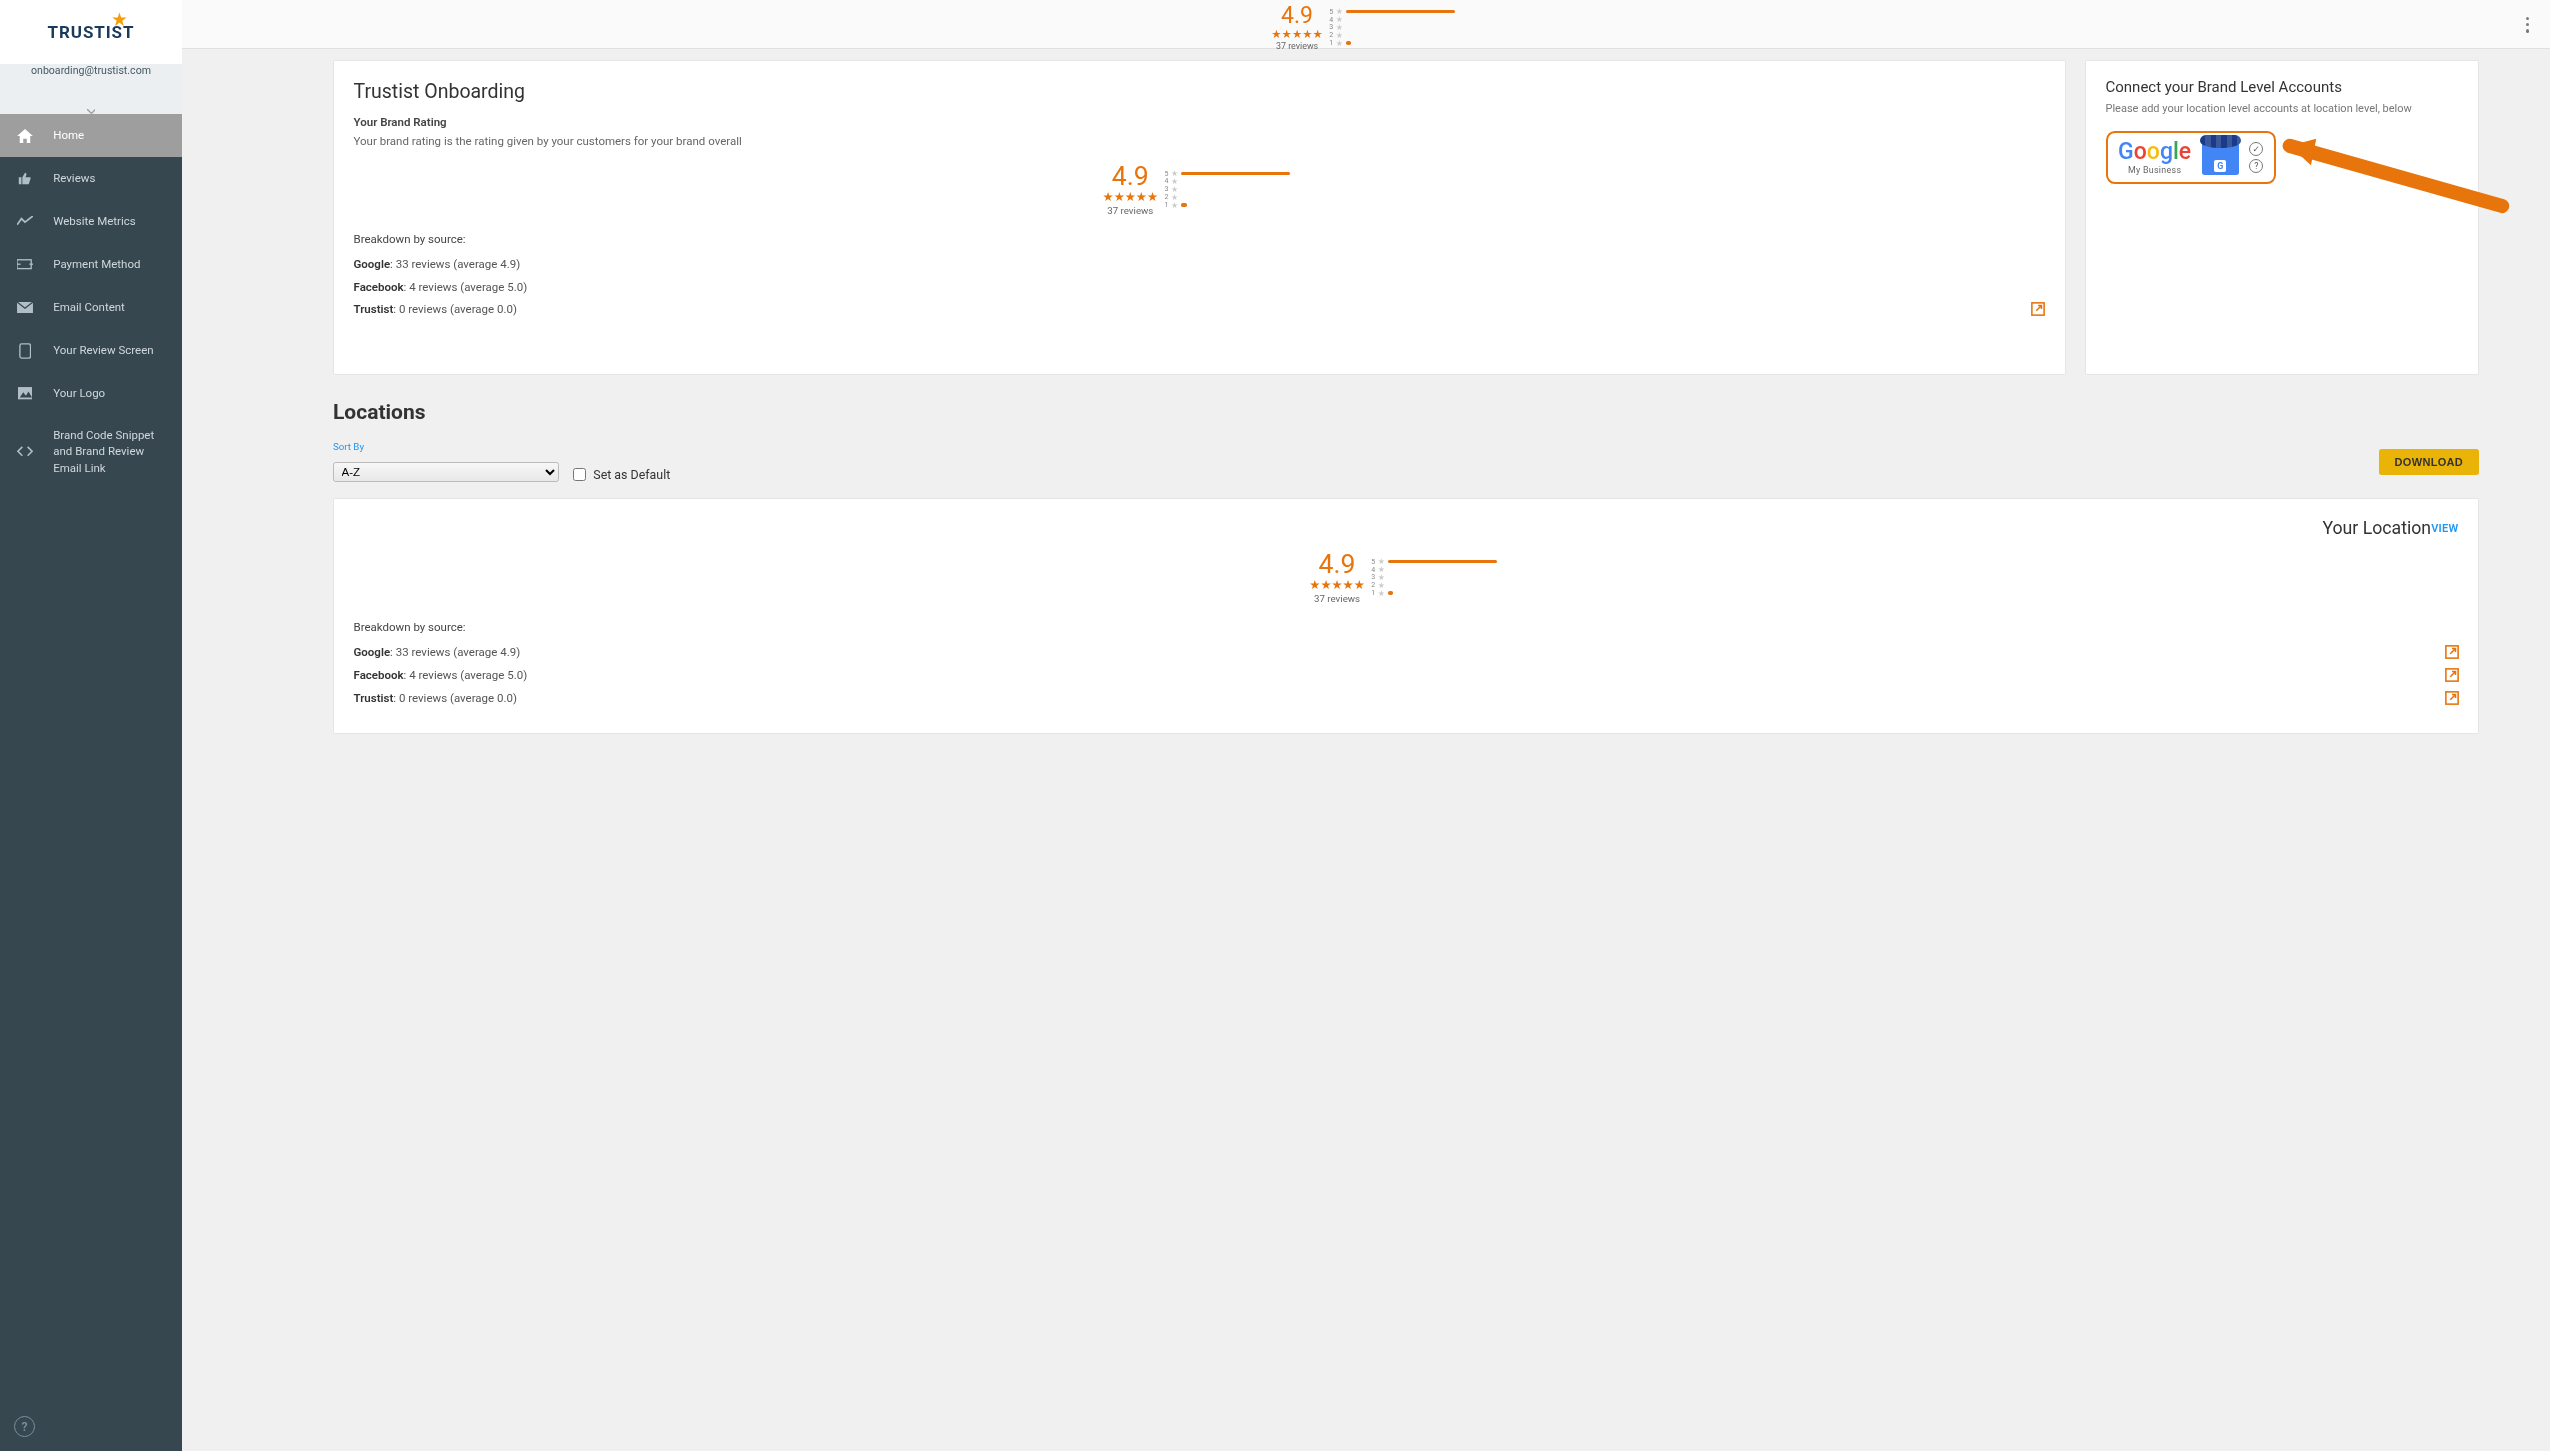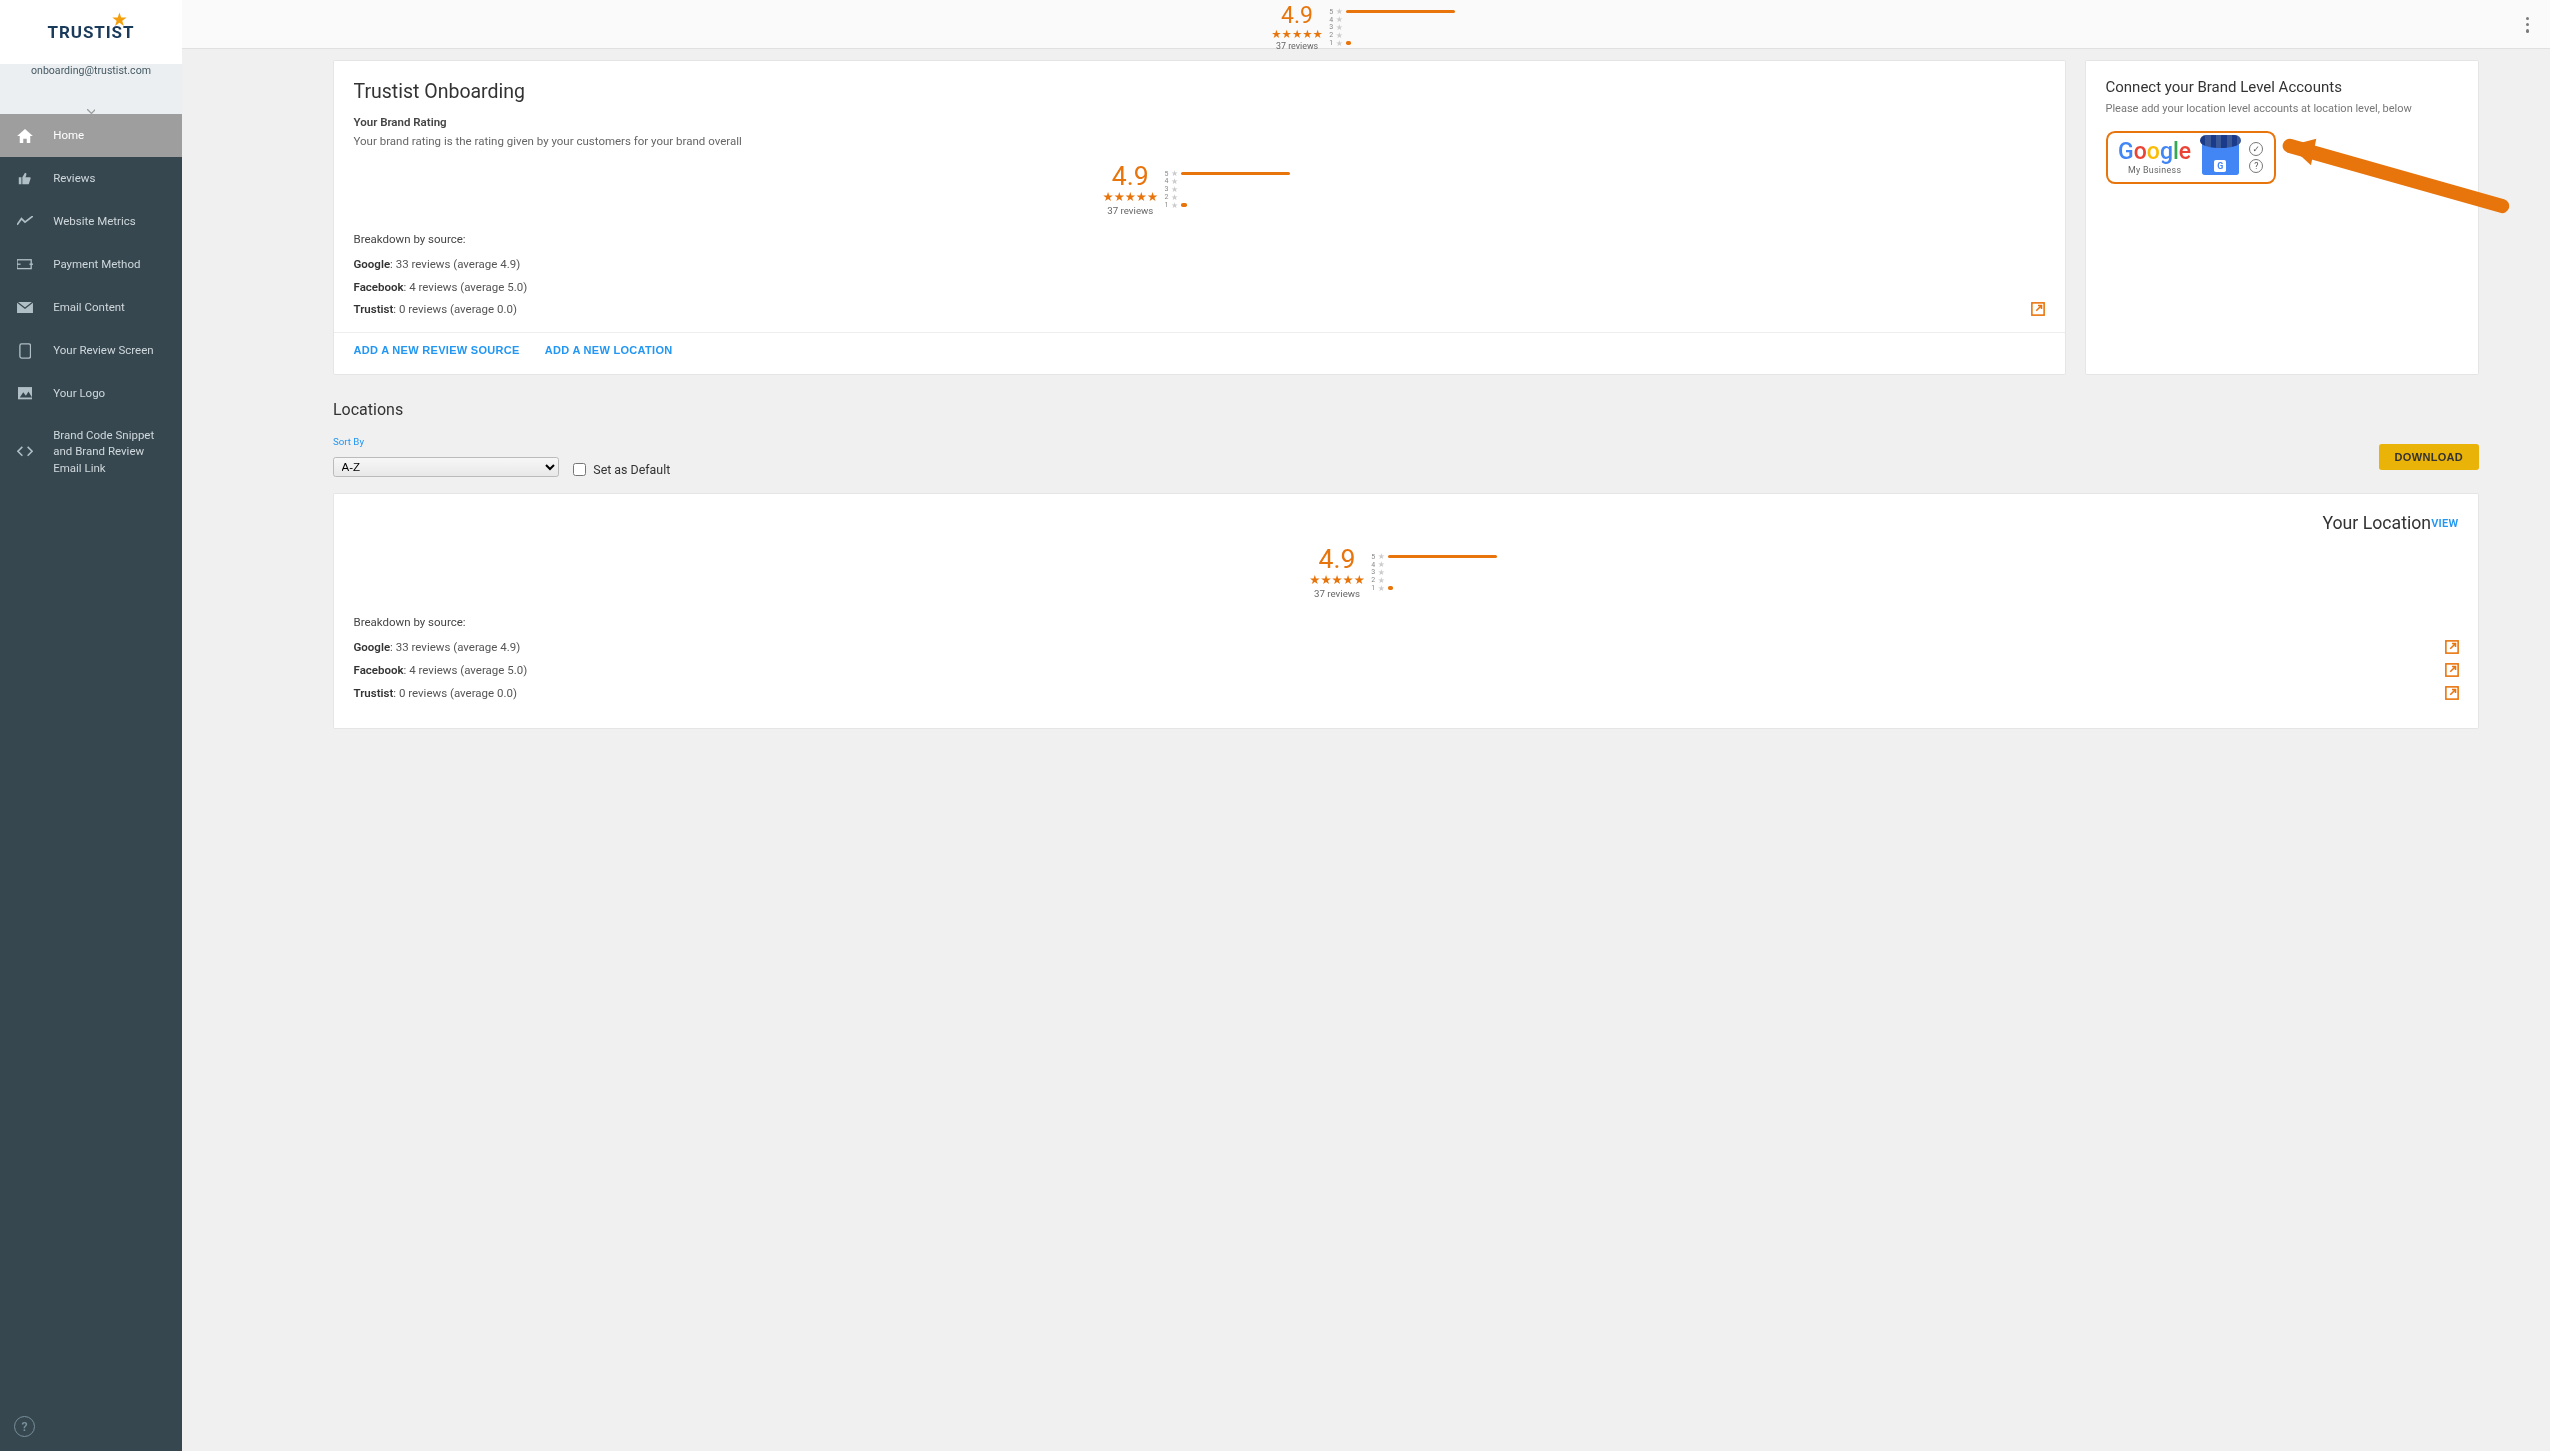--- a/index.html
+++ b/index.html
@@ -220,21 +220,21 @@
       display:flex;align-items:center;justify-content:center;
       font-size:8.9px; color:#555;
     }
 
     .big-arrow {
       position:absolute;
       top: 74px; left: 186px;
       pointer-events:none;
     }
 
-    .locations-header { font-size: 16px; font-weight:400; margin: 1.8px 0 17.7px; color:#333; }
+    .locations-header { font-size: 21px; font-weight:700; margin: 1.8px 0 17.7px; color:#333; }
     .loc-controls { display:flex; align-items:center; justify-content:space-between; margin-bottom: 16px; }
     .loc-left { display:flex; align-items:flex-end; gap: 14px; }
     .sort-group { display:flex; flex-direction:column; gap:10px; }
     .sort-label { color:#2196f3; font-size:9.7px; }
     .sort-select {
       width: 226px; height:19.5px;
       font-size:11.5px; border:0.9px solid #bbb; border-radius:2.7px;
       background: linear-gradient(#f7f7f7,#e8e8e8);
       padding: 0 3.5px;
     }
@@ -475,24 +475,20 @@
               <span><span class="src-name">Trustist</span><span>: 0 reviews (average 0.0)</span></span>
               <span class="open-icon">
                 <svg width="14" height="14" viewBox="0 0 16 16">
                     <rect x="1" y="1" width="14" height="14" fill="none" stroke="#e8740c" stroke-width="1.8"></rect>
                     <path d="M6 10 L12 4 M8 4 h4 v4" fill="none" stroke="#e8740c" stroke-width="1.8"></path>
                   </svg>
               </span>
             </div>
           </div>
 
-          <div class="card-actions">
-            <button class="link-btn">ADD A NEW REVIEW SOURCE</button>
-            <button class="link-btn">ADD A NEW LOCATION</button>
-          </div>
         </div>
 
         <div class="card connect-card">
           <h2>Connect your Brand Level Accounts</h2>
           <div class="sub">Please add your location level accounts at location level, below</div>
 
           <div class="gmb-box">
             <div class="google-text">
               <div class="google-logo"><span class="g1">G</span><span class="g2">o</span><span class="g3">o</span><span class="g4">g</span><span class="g5">l</span><span class="g6">e</span></div>
               <div class="google-sub">My Business</div>

